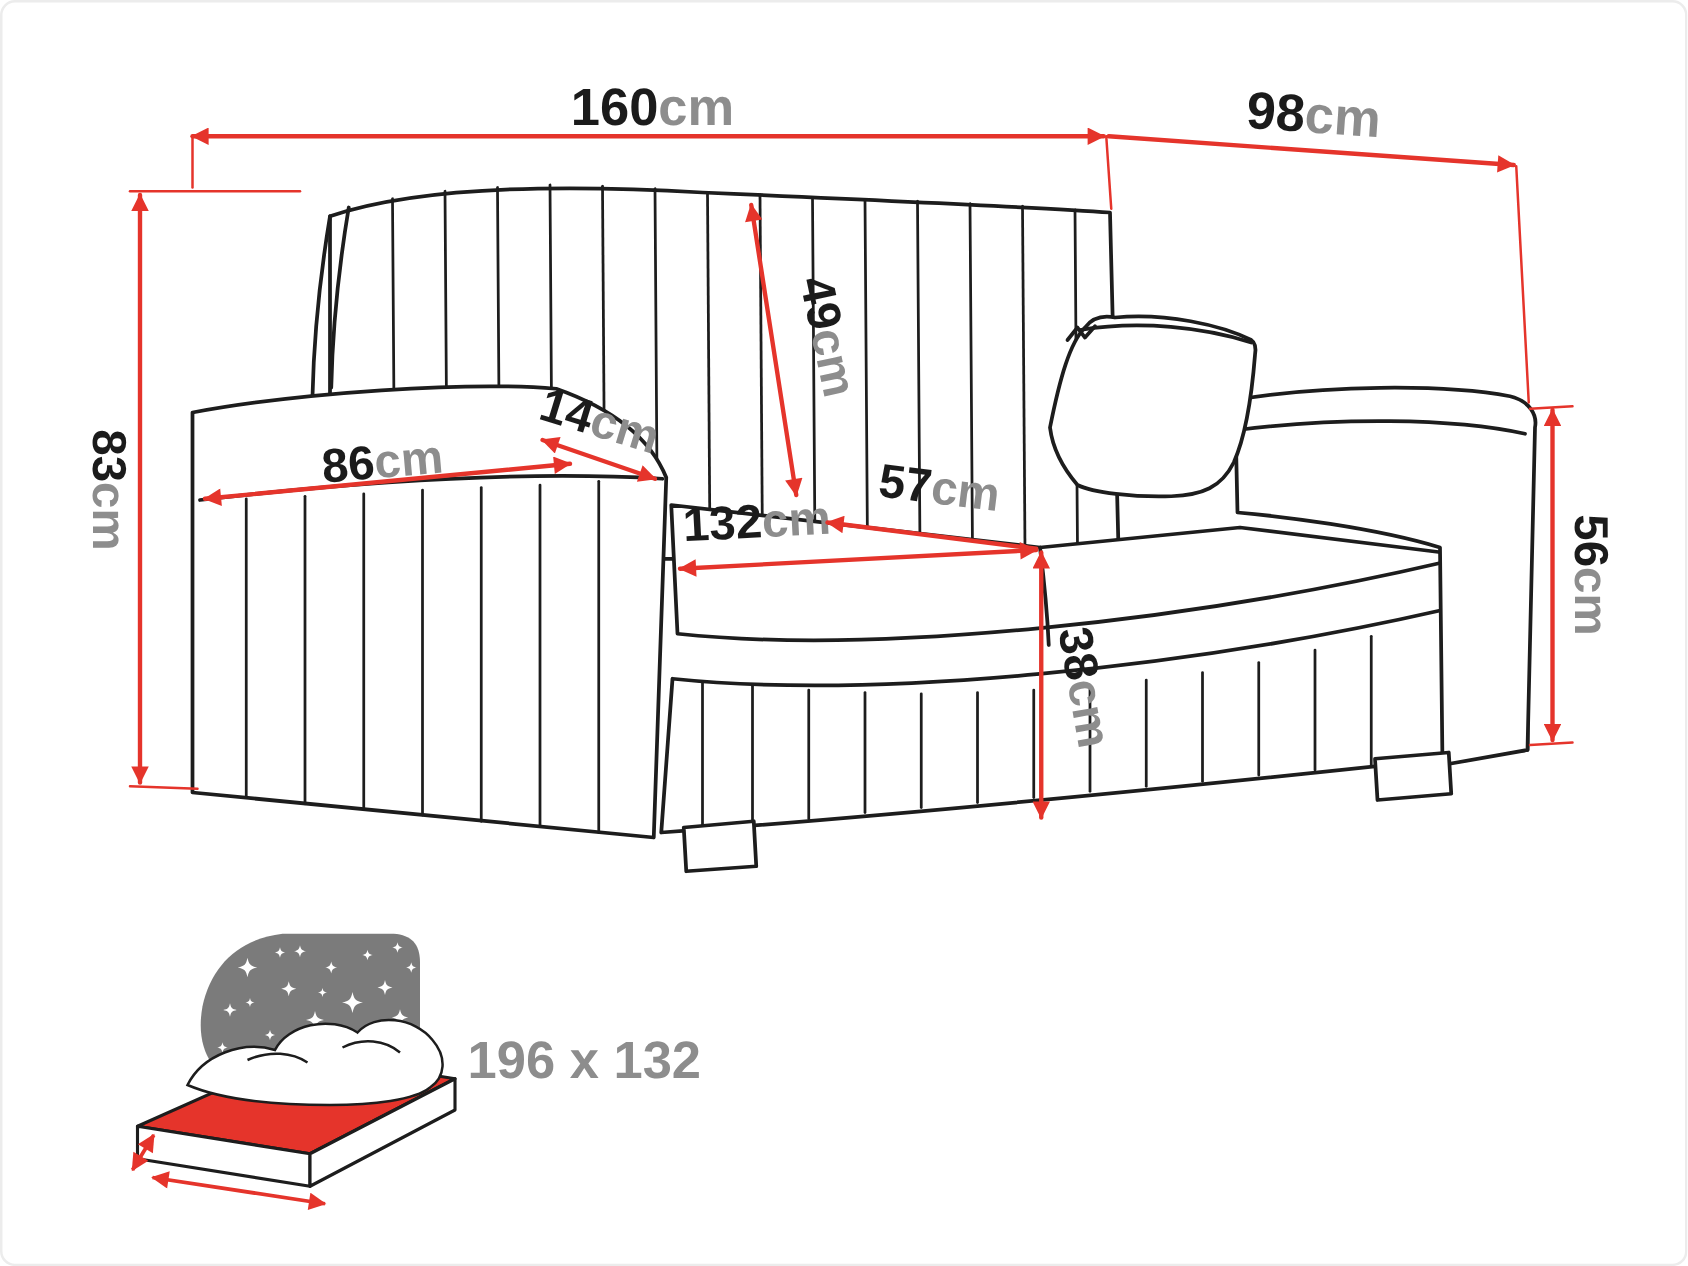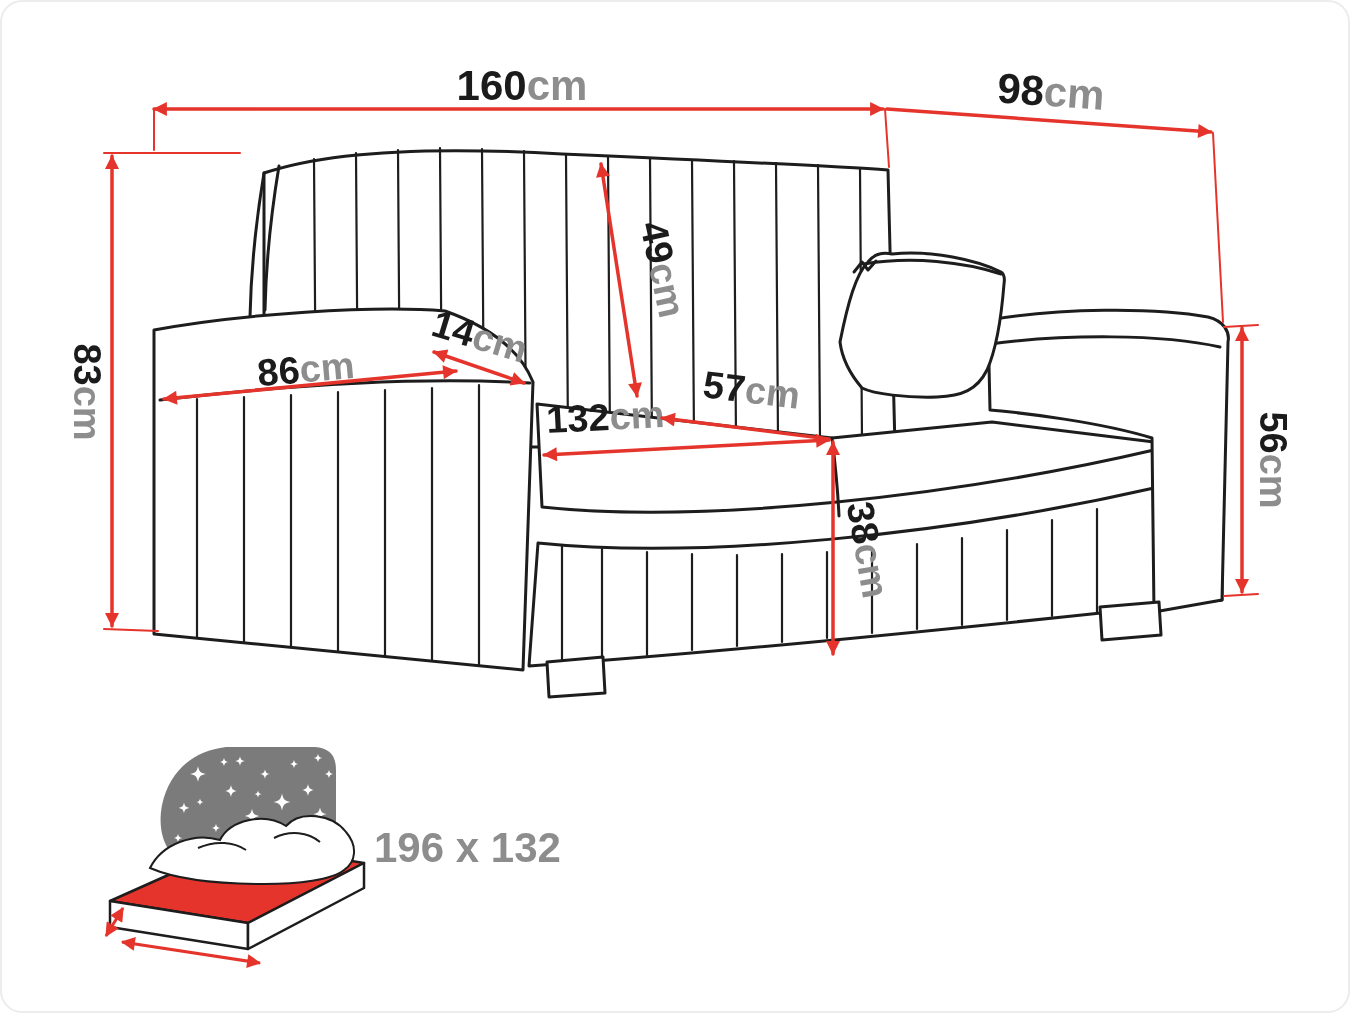--- a/index.html
+++ b/index.html
@@ -1,16 +1,16 @@
 <!DOCTYPE html>
 <html><head>
 <meta charset="utf-8">
 <style>
   html,body{margin:0;padding:0;background:#fff;}
-  .wrap{width:1350px;height:1013px;position:relative;background:#fff;border:2px solid #ececec;border-radius:22px;box-sizing:border-box;overflow:hidden;}
+  .wrap{width:1350px;height:1013px;position:relative;background:#fff;border:2px solid #ececec;border-radius:12px;box-sizing:border-box;overflow:hidden;}
   svg{display:block;}
   text{font-family:"Liberation Sans", sans-serif;font-weight:bold;}
   .num{fill:#1b1b1b;font-size:38px;}
   .unit{fill:#8d8d8d;font-size:38px;}
   .t-lg .num,.t-lg .unit{font-size:42px;}
   .area{fill:#8d8d8d;font-size:42px;}
   .ofill{fill:#ffffff;stroke:#1d1d1d;stroke-width:3;stroke-linejoin:round;stroke-linecap:round;}
   .oline{fill:none;stroke:#1d1d1d;stroke-width:3;stroke-linejoin:round;stroke-linecap:round;}
   .chan{fill:none;stroke:#1d1d1d;stroke-width:2.2;stroke-linecap:round;}
   .dim{fill:none;stroke:#e5342b;stroke-width:3.5;stroke-linecap:round;}

